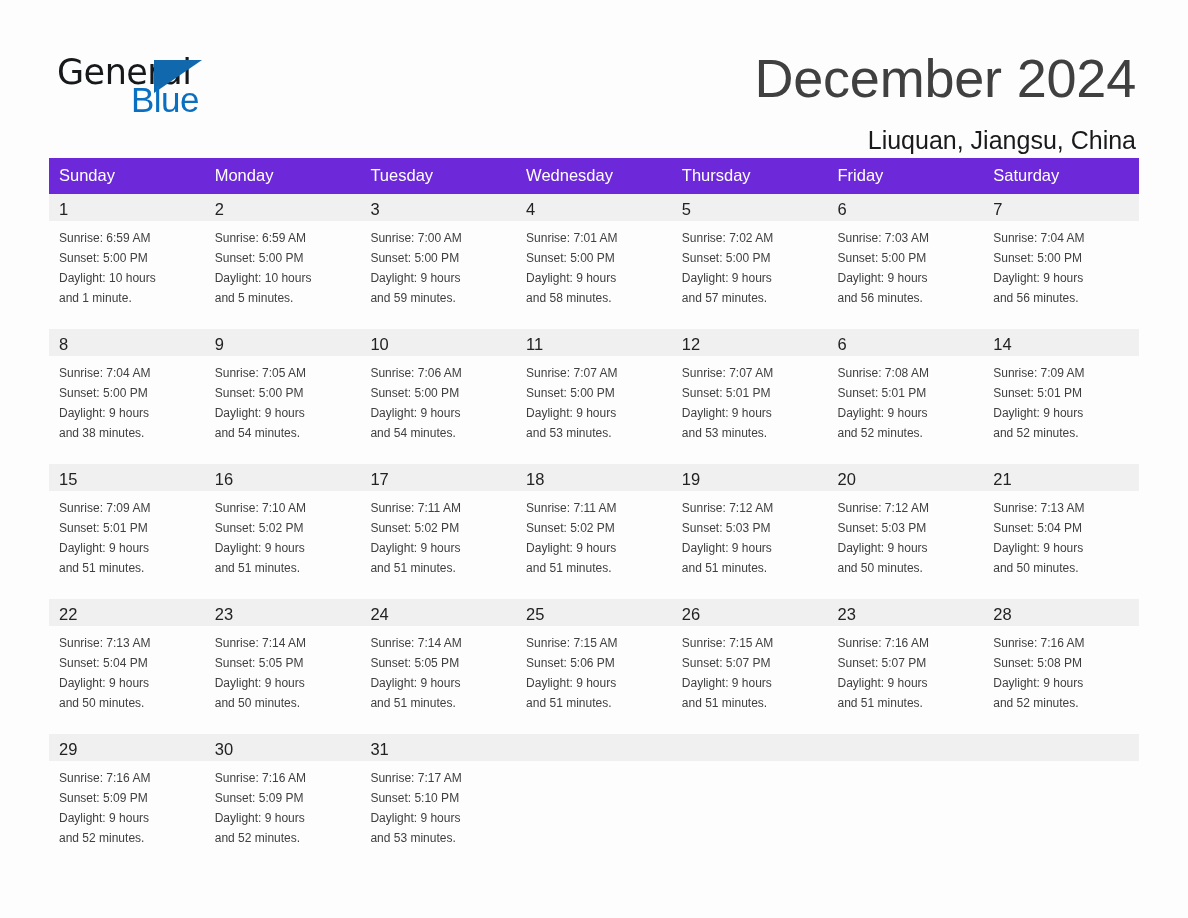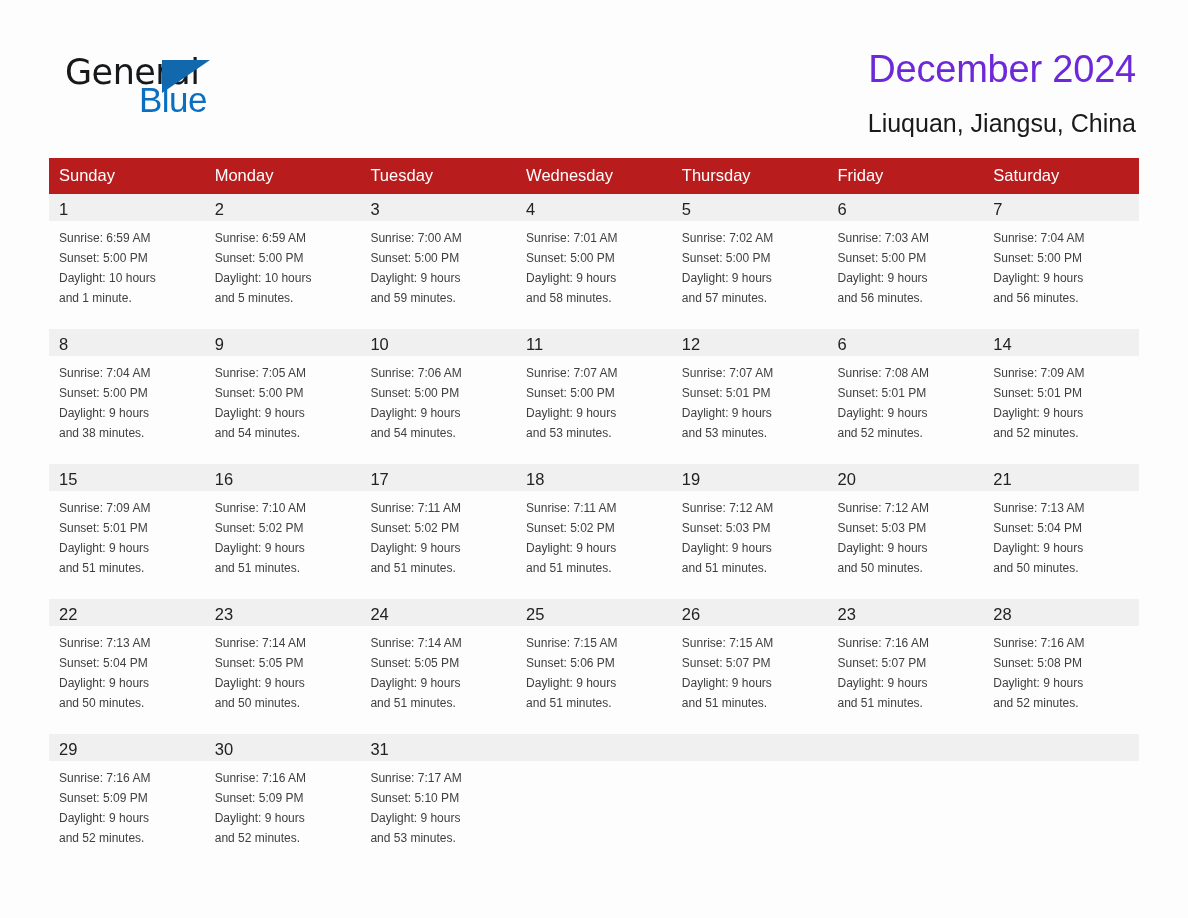--- a/index.html
+++ b/index.html
@@ -12,21 +12,21 @@
   .page {
     position: relative;
     width: 1188px; height: 918px;
     background: #fdfdfd;
     overflow: hidden;
   }
 
   
   .header {
     position: absolute;
-    left: 8px; right: 0; top: 0;
+    left: 0; right: 0; top: 0;
     height: 150px;
   }
   .logo {
     position: absolute;
     left: 57px; top: 52px;
     width: 260px; height: 72px;
   }
   .logo-general {
     position: absolute;
     left: 0; top: 0;
@@ -53,22 +53,22 @@
     border-left: 48px solid #1268ac;
     border-bottom: 33px solid transparent;
   }
 
   .title-block {
     position: absolute;
     right: 52px; top: 48px;
     text-align: right;
   }
   .cal-title {
-    font-size: 38px;
-    color: #6d28d9;
+    font-size: 54px;
+    color: #404040;
     line-height: 1.12;
     font-weight: 400;
     letter-spacing: -0.2px;
     white-space: nowrap;
   }
   .cal-subtitle {
     margin-top: 19px;
     font-size: 25px;
     color: #1a1a1a;
     line-height: 1.1;
@@ -81,21 +81,21 @@
     position: absolute;
     left: 49px; top: 158px;
     width: 1090px;
   }
   table.cal {
     border-collapse: collapse;
     width: 1090px;
     table-layout: fixed;
   }
   table.cal th {
-    background: #b91c1c;
+    background: #6d28d9;
     color: #ffffff;
     font-size: 16.5px;
     font-weight: 400;
     text-align: left;
     padding: 8px 0 9px 10px;
     height: 34px;
     vertical-align: middle;
     border: none;
   }
   td.daycell {

